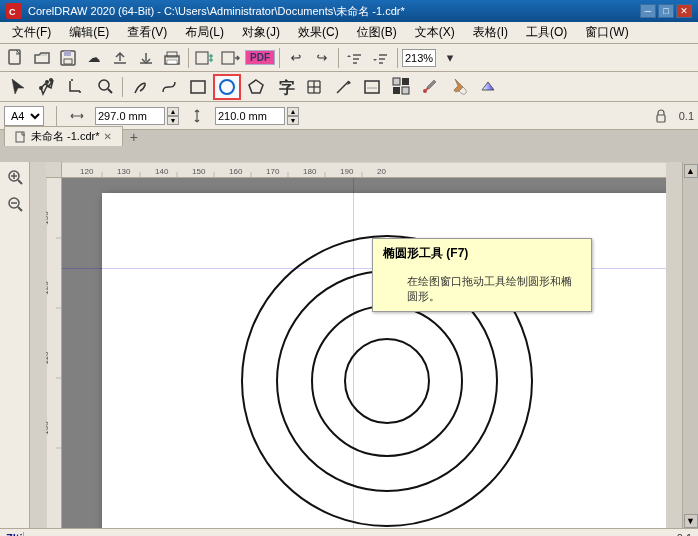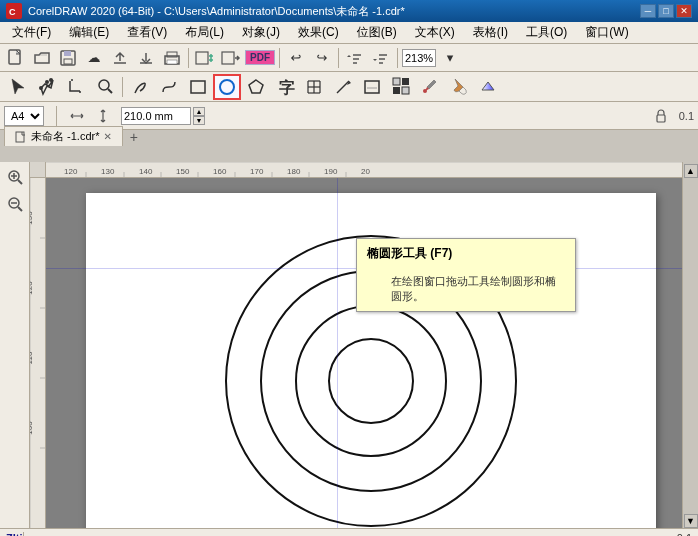--- a/index.html
+++ b/index.html
@@ -176,20 +176,21 @@
       display: flex; align-items: center; gap: 4px;
     }
     .doc-tab .tab-close { font-size: 10px; color: #666; cursor: pointer; }
     .tab-add { width: 18px; height: 18px; display: flex; align-items: center; justify-content: center; font-size: 14px; cursor: pointer; color: #555; }
 
     
     #main-area {
       display: flex;
       height: calc(536px - 22px - 22px - 28px - 30px - 28px - 22px - 18px);
       overflow: hidden;
+      gap: 16px;
     }
 
     
     #left-tools {
       width: 30px;
       background: #f0ece4;
       border-right: 1px solid #b0a898;
       display: flex;
       flex-direction: column;
       align-items: center;
@@ -541,20 +542,27 @@
 
 <div id="prop-bar">
   <select class="prop-select">
     <option>A4</option>
   </select>
   <div class="tb-sep"></div>
 
   <svg width="16" height="16">
       <path d="M2 8h12M2 8l2-2M2 8l2 2M14 8l-2-2M14 8l-2 2" fill="none" stroke="#555" stroke-width="1.2"></path>
     </svg>
+  <div class="prop-input-group">
+    <input class="prop-input" type="text" value="297.0 mm" style="">
+    <div class="prop-spin">
+      <div class="prop-spin-btn">▲</div>
+      <div class="prop-spin-btn">▼</div>
+    </div>
+  </div>
 
   <svg width="16" height="16">
       <path d="M8 2v12M8 2l-2 2M8 2l2 2M8 14l-2-2M8 14l2-2" fill="none" stroke="#555" stroke-width="1.2"></path>
     </svg>
   <div class="prop-input-group">
     <input class="prop-input" type="text" value="210.0 mm" style="">
     <div class="prop-spin">
       <div class="prop-spin-btn">▲</div>
       <div class="prop-spin-btn">▼</div>
     </div>

